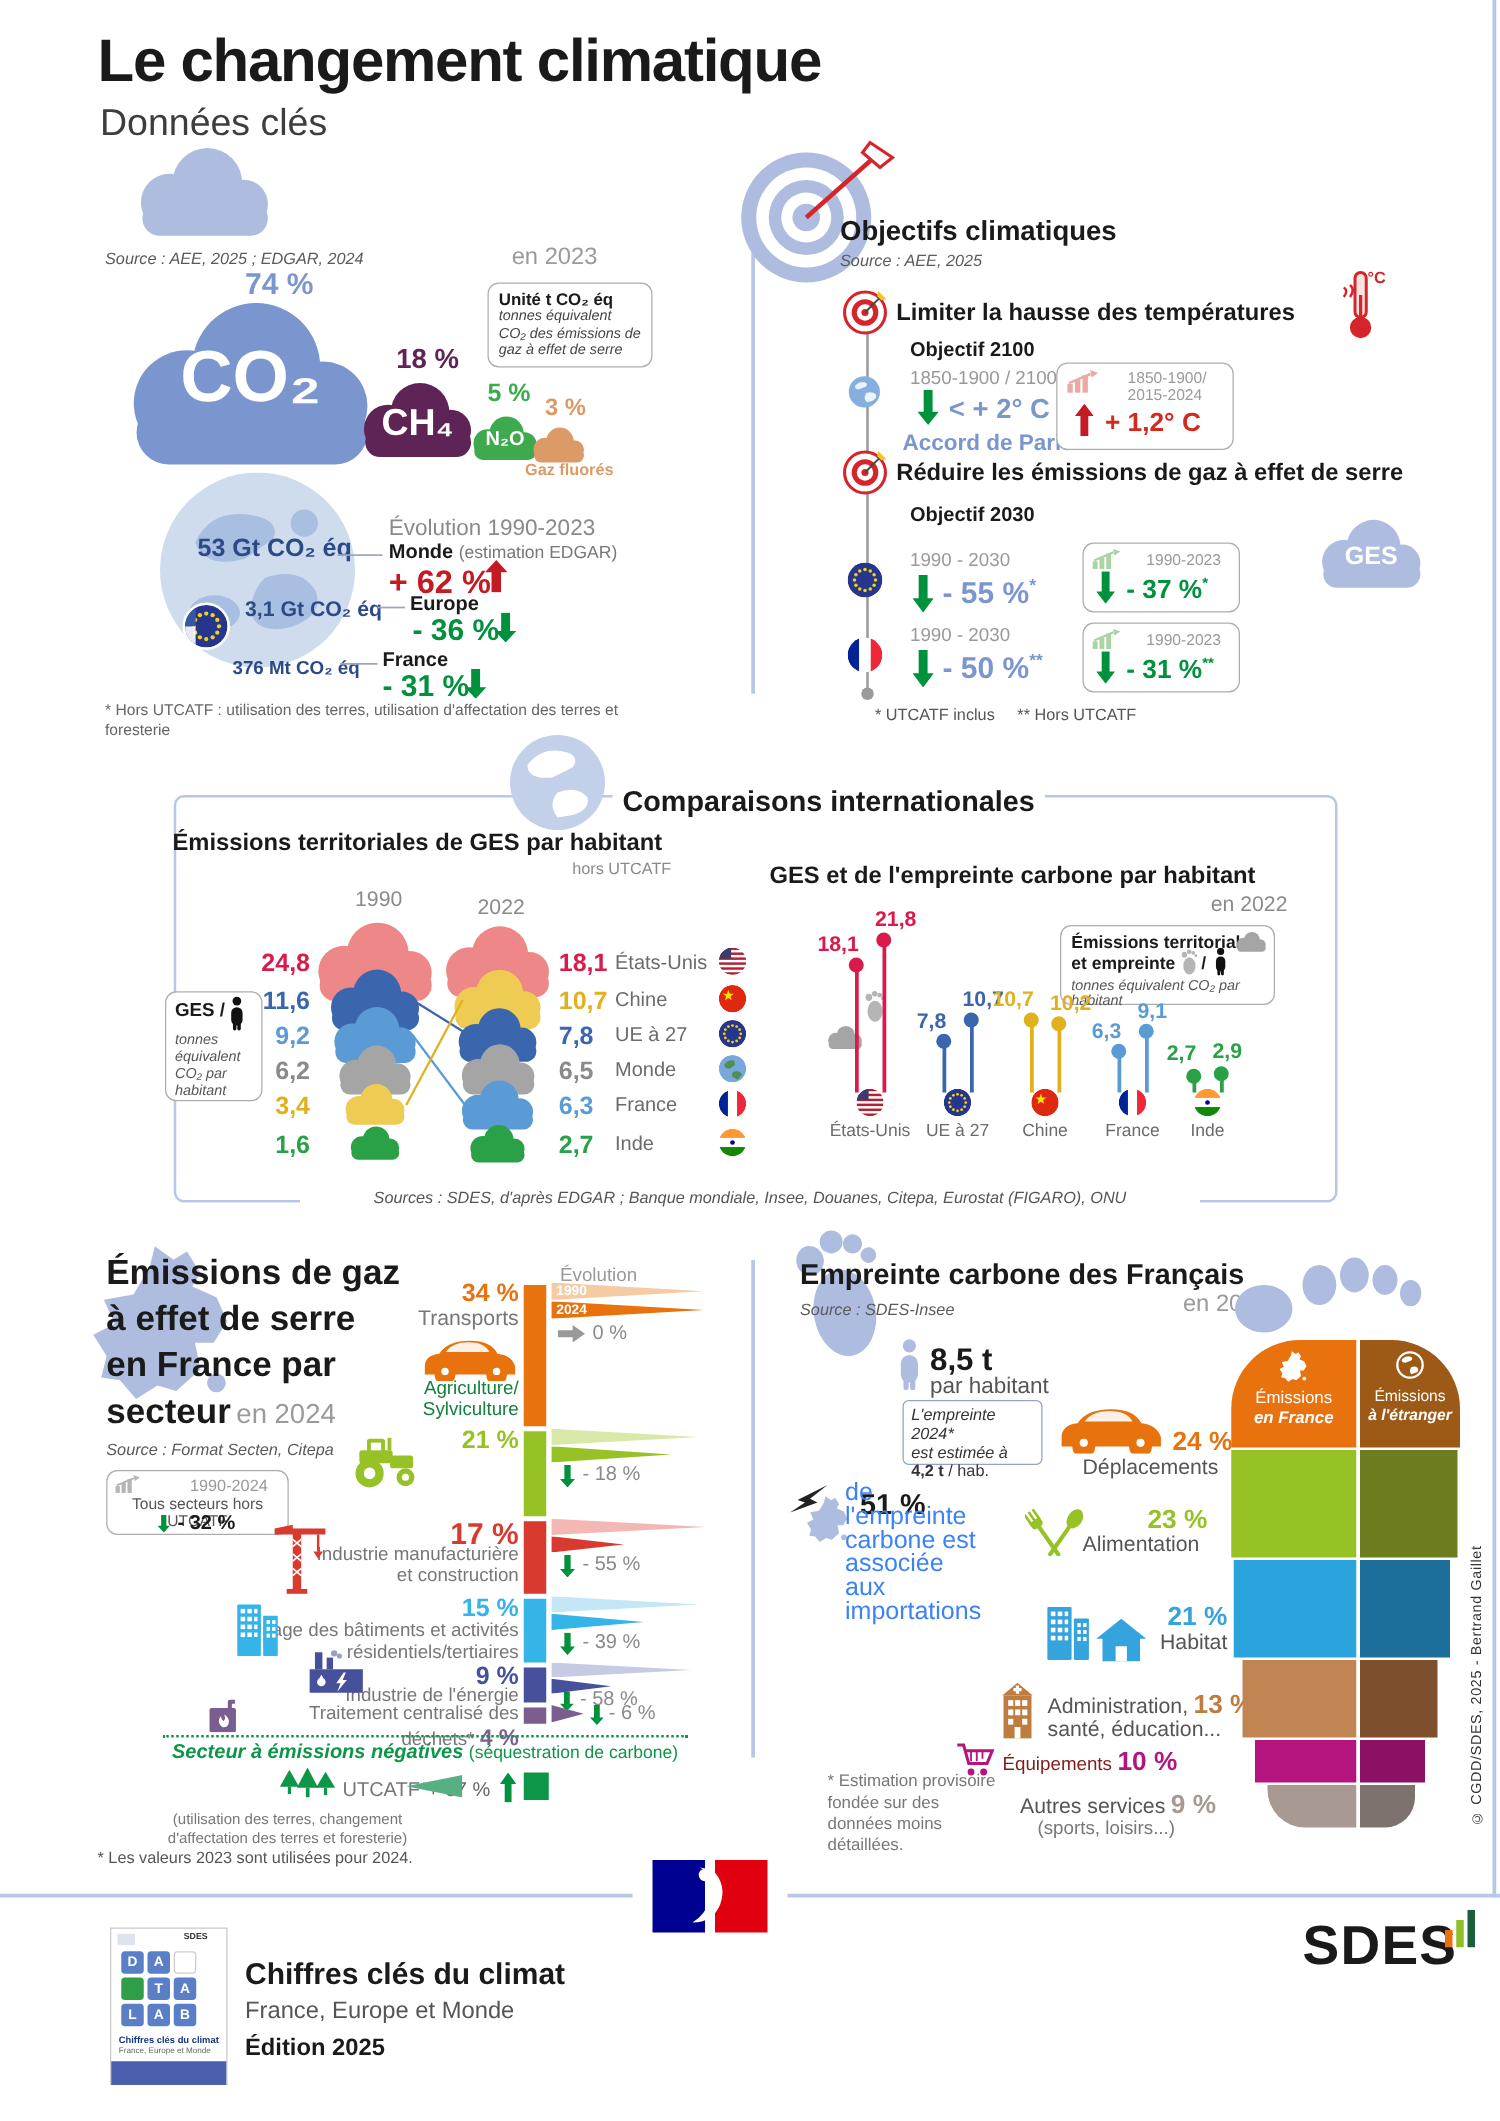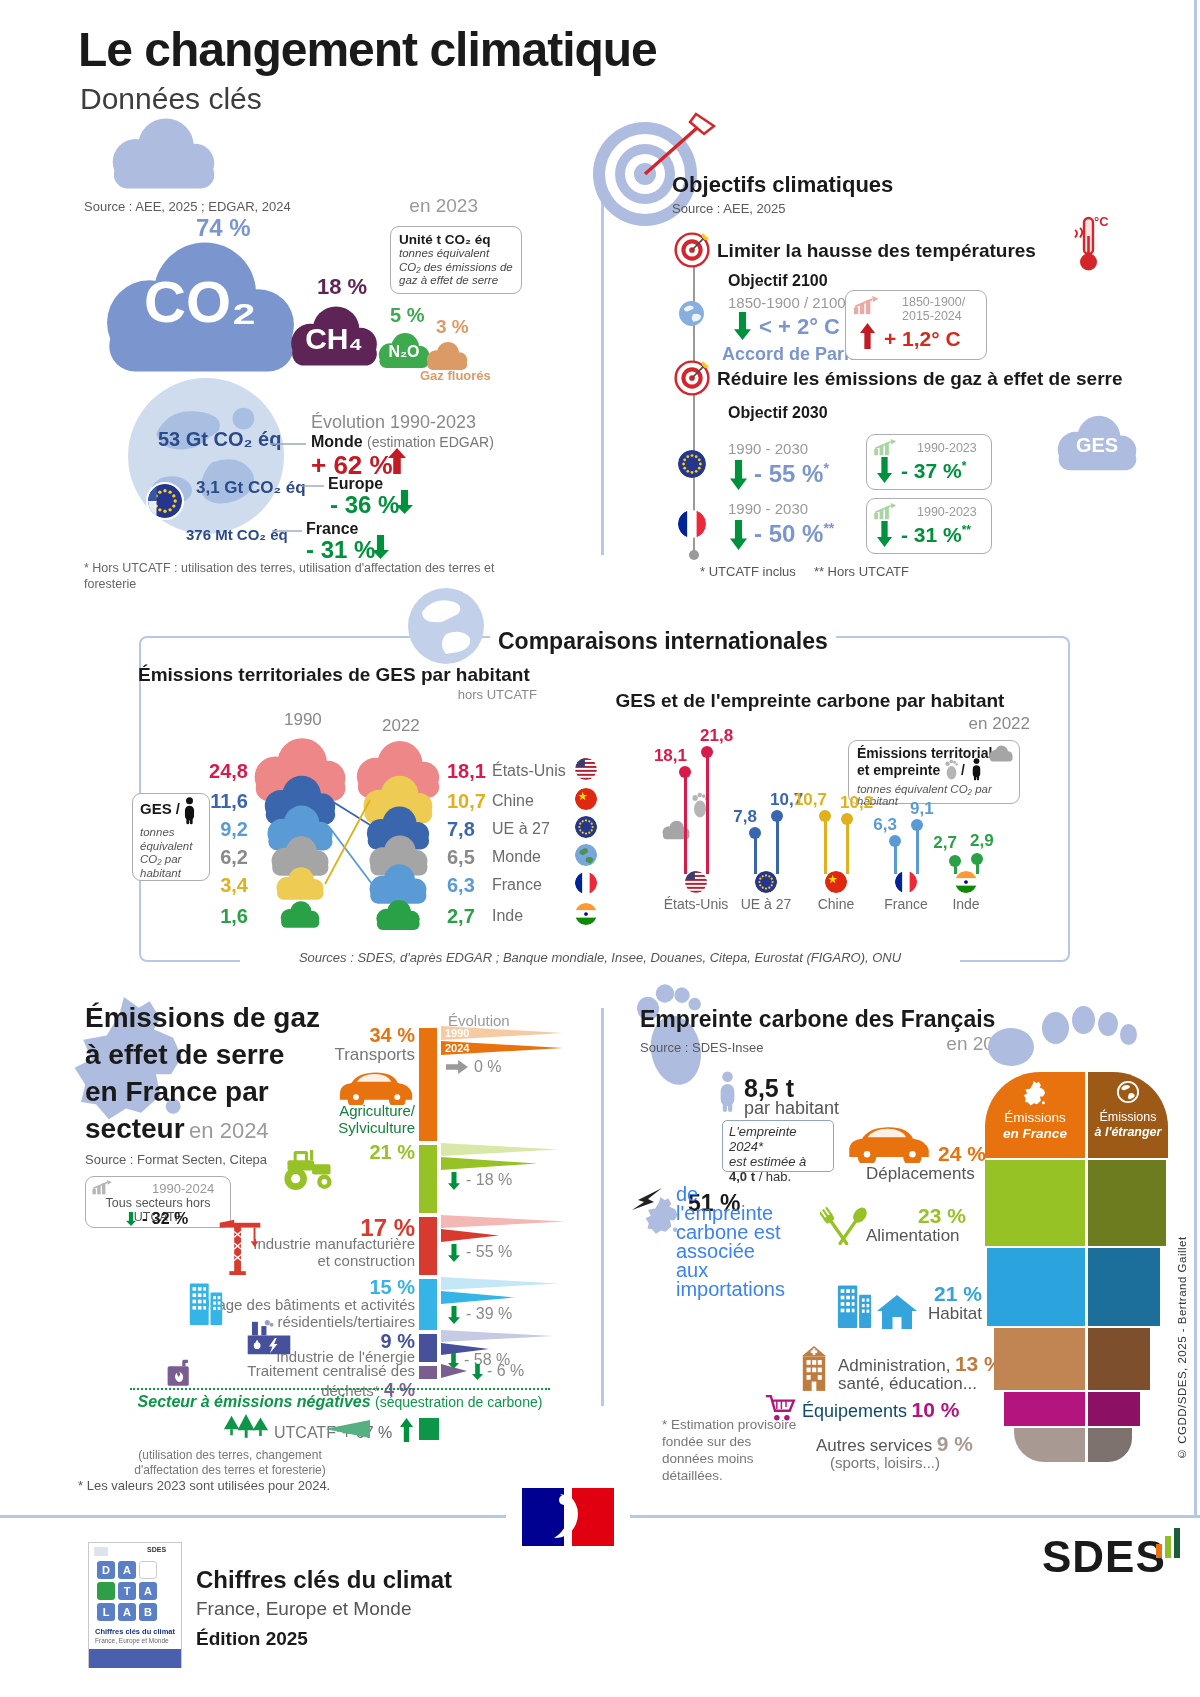--- a/index.html
+++ b/index.html
@@ -4,21 +4,21 @@
 <title>Le changement climatique — Données clés</title>
 <style>
 *{margin:0;padding:0;box-sizing:border-box}
 html,body{background:#fff}
 body{font-family:"Liberation Sans","DejaVu Sans",sans-serif;color:#1a1a1a}
 #page{position:relative;width:1200px;height:1697px;background:#fff;overflow:hidden}
 .s{position:absolute}
 .w8{font-weight:800}.w7{font-weight:700}.b{font-weight:bold}
 .it{font-style:italic}
 .tr{text-align:right}.tc{text-align:center}
-.src{color:#5a5a5a;font-size:13px}
+.src{font-style:italic;color:#5a5a5a;font-size:13px}
 .box{position:absolute;border:1.5px solid #adadad;border-radius:9px;background:#fff}
 .fat{display:inline-block;background:#00913d;clip-path:polygon(50% 0,100% 38%,71% 38%,71% 100%,29% 100%,29% 38%,0 38%)}
 .fat.down{transform:rotate(180deg)}
 .fat.red{background:#c41a24}
 .rarr{display:inline-block;background:#9a9a9a;clip-path:polygon(0 30%,55% 30%,55% 0,100% 50%,55% 100%,55% 70%,0 70%)}
 .wedge{position:absolute;clip-path:polygon(0 0,100% 50%,0 100%)}
 .wedgeL{position:absolute;clip-path:polygon(100% 0,0 50%,100% 100%)}
 .sep{position:absolute;background:#b9c7e6}
 .flagwrap{position:absolute;border-radius:50%;overflow:hidden}
 .vtxt{writing-mode:vertical-rl;transform:rotate(180deg)}
@@ -794,21 +794,21 @@
   <div class="s src" style="left:640px;top:1040px">Source : SDES-Insee</div>
 
   <svg class="s" style="left:718px;top:1070px;width:19px;height:44px">
       <use href="#person" fill="#aebcdf"></use>
     </svg>
   <div class="s w8" style="left:744px;top:1074px;font-size:25px">8,5 t</div>
   <div class="s" style="left:744px;top:1098px;font-size:18px;color:#555">par habitant</div>
   <div class="s" style="left:722px;top:1120px;width:112px;height:52px;border:1.2px solid #8fa4c9;border-radius:5px;padding:3px 6px">
     <div class="it" style="font-size:13px;color:#333">L'empreinte 2024*</div>
     <div class="it" style="font-size:13px;color:#333">est estimée à</div>
-    <div style="font-size:13px;color:#333"><span class="b">4,0 t</span> <span>/ hab.</span></div>
+    <div style="font-size:13px;color:#333"><span class="b">4,2 t</span> <span>/ hab.</span></div>
   </div>
 
   <svg class="s" style="left:643px;top:1194px;width:36px;height:42px">
       <use href="#francemap" fill="#aebcdf"></use>
     </svg>
   <svg class="s" style="left:624px;top:1186px;width:40px;height:28px" viewBox="0 0 40 28">
       <path d="M38 2 L14 14 l6 2 -12 8 22-8 -6-3z" fill="#222"></path>
     </svg>
   <div class="s w8" style="left:688px;top:1190px;font-size:23px">51 %</div>
   <div class="s" style="left:676px;top:1185px;width:116px;font-size:20px;color:#3b82f6;line-height:19px">de l'empreinte carbone est associée aux importations</div>
@@ -836,21 +836,21 @@
     </svg>
   <div class="s" style="left:838px;top:1352px">
     <span style="font-size:17px;color:#555">Administration,</span>
     <span class="w8" style="font-size:21px;color:#bf7c3f">13 %</span>
   </div>
   <div class="s" style="left:838px;top:1374px;font-size:17px;color:#555">santé, éducation...</div>
   <svg class="s" style="left:764px;top:1392px;width:33px;height:32px;color:#b3147e">
       <use href="#cart" fill="#b3147e"></use>
     </svg>
   <div class="s" style="left:802px;top:1398px">
-    <span style="font-size:18px;color:#0c4a6e">Équipements</span>
+    <span style="font-size:15px;color:#7f1d1d">Équipements</span>
     <span class="w8" style="font-size:21px;color:#b3147e">10 %</span>
   </div>
   <div class="s" style="left:816px;top:1432px">
     <span style="font-size:17px;color:#555">Autres services</span>
     <span class="w8" style="font-size:21px;color:#a89a92">9 %</span>
   </div>
   <div class="s" style="left:830px;top:1454px;font-size:15px;color:#777">(sports, loisirs...)</div>
   <div class="s" style="left:662px;top:1416px;width:138px;font-size:13.5px;color:#777;line-height:17px">* Estimation provisoire fondée sur des données moins détaillées.</div>
 
   <div class="s" style="left:988px;top:1028px;width:46px;height:38px;border-radius:50%;background:#aebcdf"></div>

